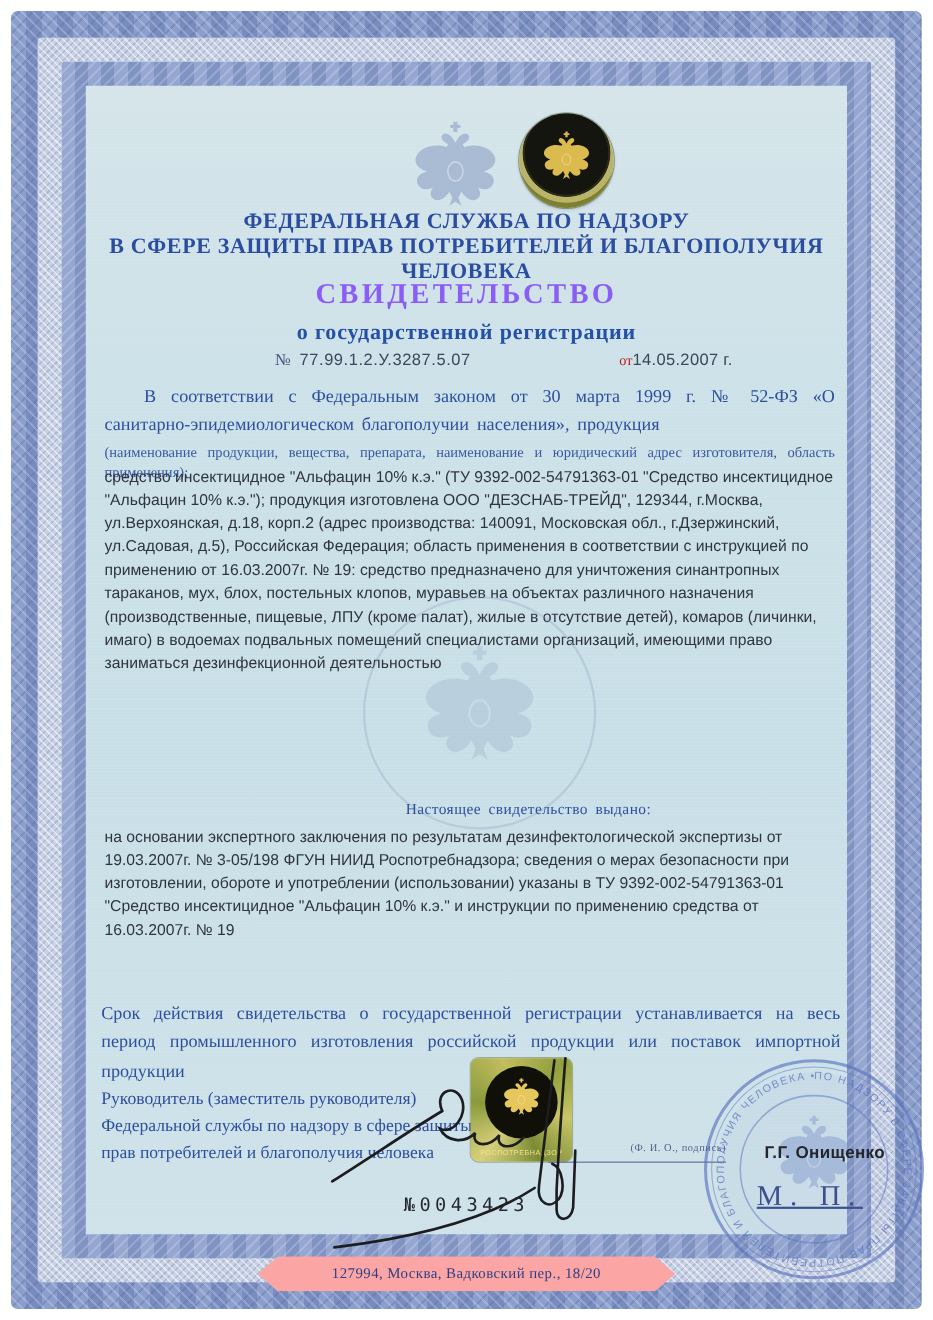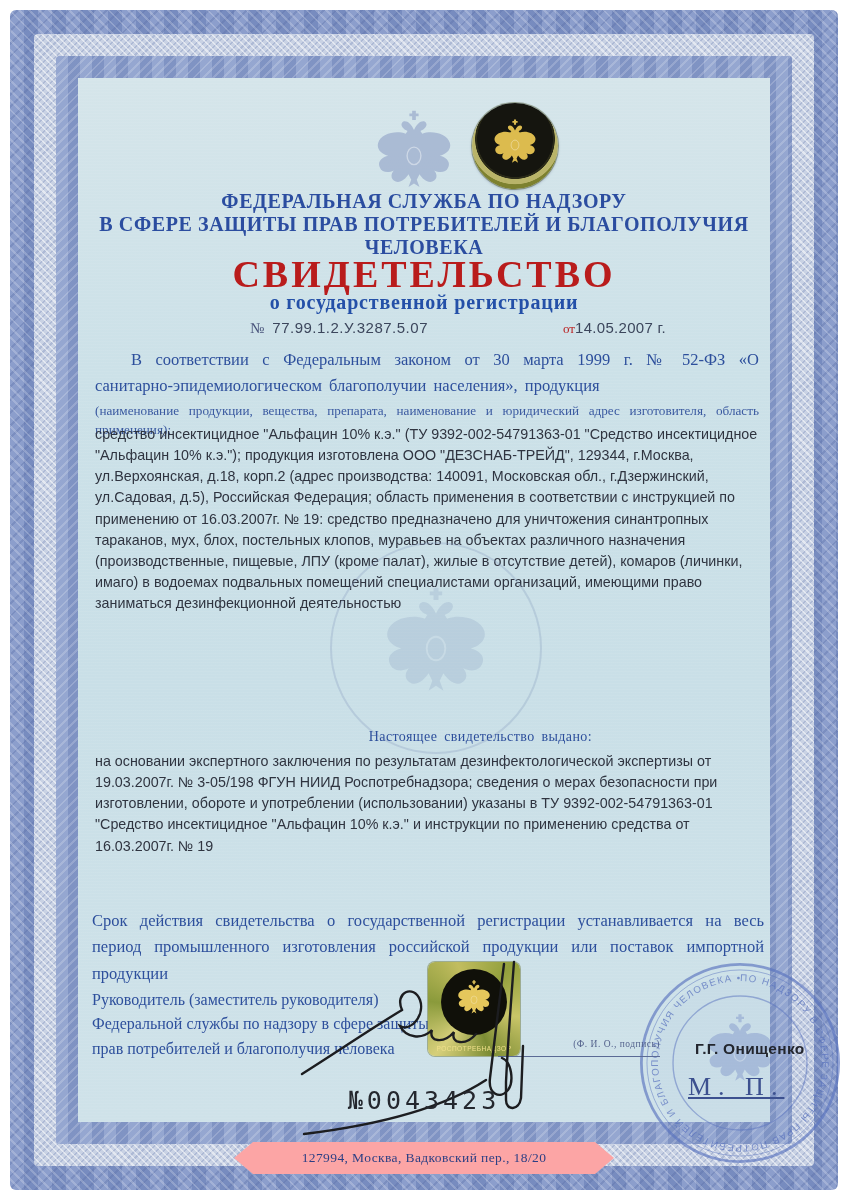--- a/index.html
+++ b/index.html
@@ -35,22 +35,22 @@
     box-shadow:0 0 0 1px rgba(90,100,60,.5), 0 1px 3px rgba(40,50,90,.35);}
   .medallion .gold-eagle{position:absolute;left:17px;top:12px;width:52px;height:58px;color:#dcbb4e;}
   .wm-center{position:absolute;left:330px;top:542px;width:212px;height:212px;opacity:.9;}
   .wm-center .ring{position:absolute;inset:0;border:2px solid rgba(138,158,192,.35);border-radius:50%;}
   .wm-center .eagle{position:absolute;left:44px;top:34px;width:124px;height:140px;color:#92a8c6;opacity:.33;}
   
   .hdr{position:absolute;left:86px;width:676px;text-align:center;color:#2b4da0;
     font-weight:bold;font-size:20px;letter-spacing:.6px;}
   .hdr.l1{top:190px;}
   .hdr.l2{top:213px;}
-  .title{position:absolute;left:86px;top:252px;width:676px;text-align:center;color:#b91c1c;
-    font-weight:bold;font-size:38px;letter-spacing:3px;}
+  .title{position:absolute;left:86px;top:252px;width:676px;text-align:center;color:#8b5cf6;
+    font-weight:bold;font-size:26px;letter-spacing:3px;}
   .subtitle{position:absolute;left:86px;top:291px;width:676px;text-align:center;color:#2450a8;
     font-weight:bold;font-size:20px;letter-spacing:.8px;}
   .regrow{position:absolute;left:250px;top:319px;width:452px;height:22px;font-size:15px;color:#3c465c;}
   .regnum{position:absolute;left:0;top:0;}
   .regnum .lbl{font-family:"Liberation Serif",serif;font-size:15px;color:#47527a;margin-right:8px;}
   .regnum .val{font-family:"Liberation Sans",sans-serif;letter-spacing:.5px;}
   .regdate{position:absolute;left:313px;top:0;}
   .regdate .lbl{font-family:"Liberation Serif",serif;font-size:13px;color:#b91c1c;}
   .regdate .val{font-family:"Liberation Sans",sans-serif;letter-spacing:.3px;}
   
@@ -79,21 +79,21 @@
   .mp{position:absolute;left:688px;top:1072px;font-size:26px;color:#3c508f;letter-spacing:7px;
     font-family:"Liberation Serif",serif;text-decoration:underline;}
   .sigline{position:absolute;left:498px;top:1056px;width:162px;border-top:1.5px solid #5a6a95;}
   .sigcaption{position:absolute;left:498px;top:1039px;width:162px;text-align:right;
     font-size:9.5px;color:#54628c;letter-spacing:.5px;}
   .signame{position:absolute;left:648px;top:1040px;font-family:"Liberation Sans",sans-serif;
     font-size:15.5px;font-weight:bold;color:#23262e;letter-spacing:.3px;padding-left:47px;}
   .autograph{position:absolute;left:288px;top:948px;width:392px;height:192px;pointer-events:none;}
   
   .serial{position:absolute;left:0;top:1086px;width:848px;text-align:center;
-    font-family:"DejaVu Sans Mono","Liberation Mono",monospace;font-size:25px;
+    font-family:"DejaVu Sans Mono","Liberation Mono",monospace;font-size:17px;
     letter-spacing:4px;color:#24272e;}
   .ribbon{position:absolute;left:234px;top:1142px;width:380px;height:32px;
     background:#fca5a5;
     clip-path:polygon(0% 50%, 5% 0%, 95% 0%, 100% 50%, 95% 100%, 5% 100%);
     display:flex;align-items:center;justify-content:center;}
   .ribbon-inner{font-size:13.5px;color:#2c3f84;letter-spacing:.4px;}
 </style>
 </head>
 <body>
 

